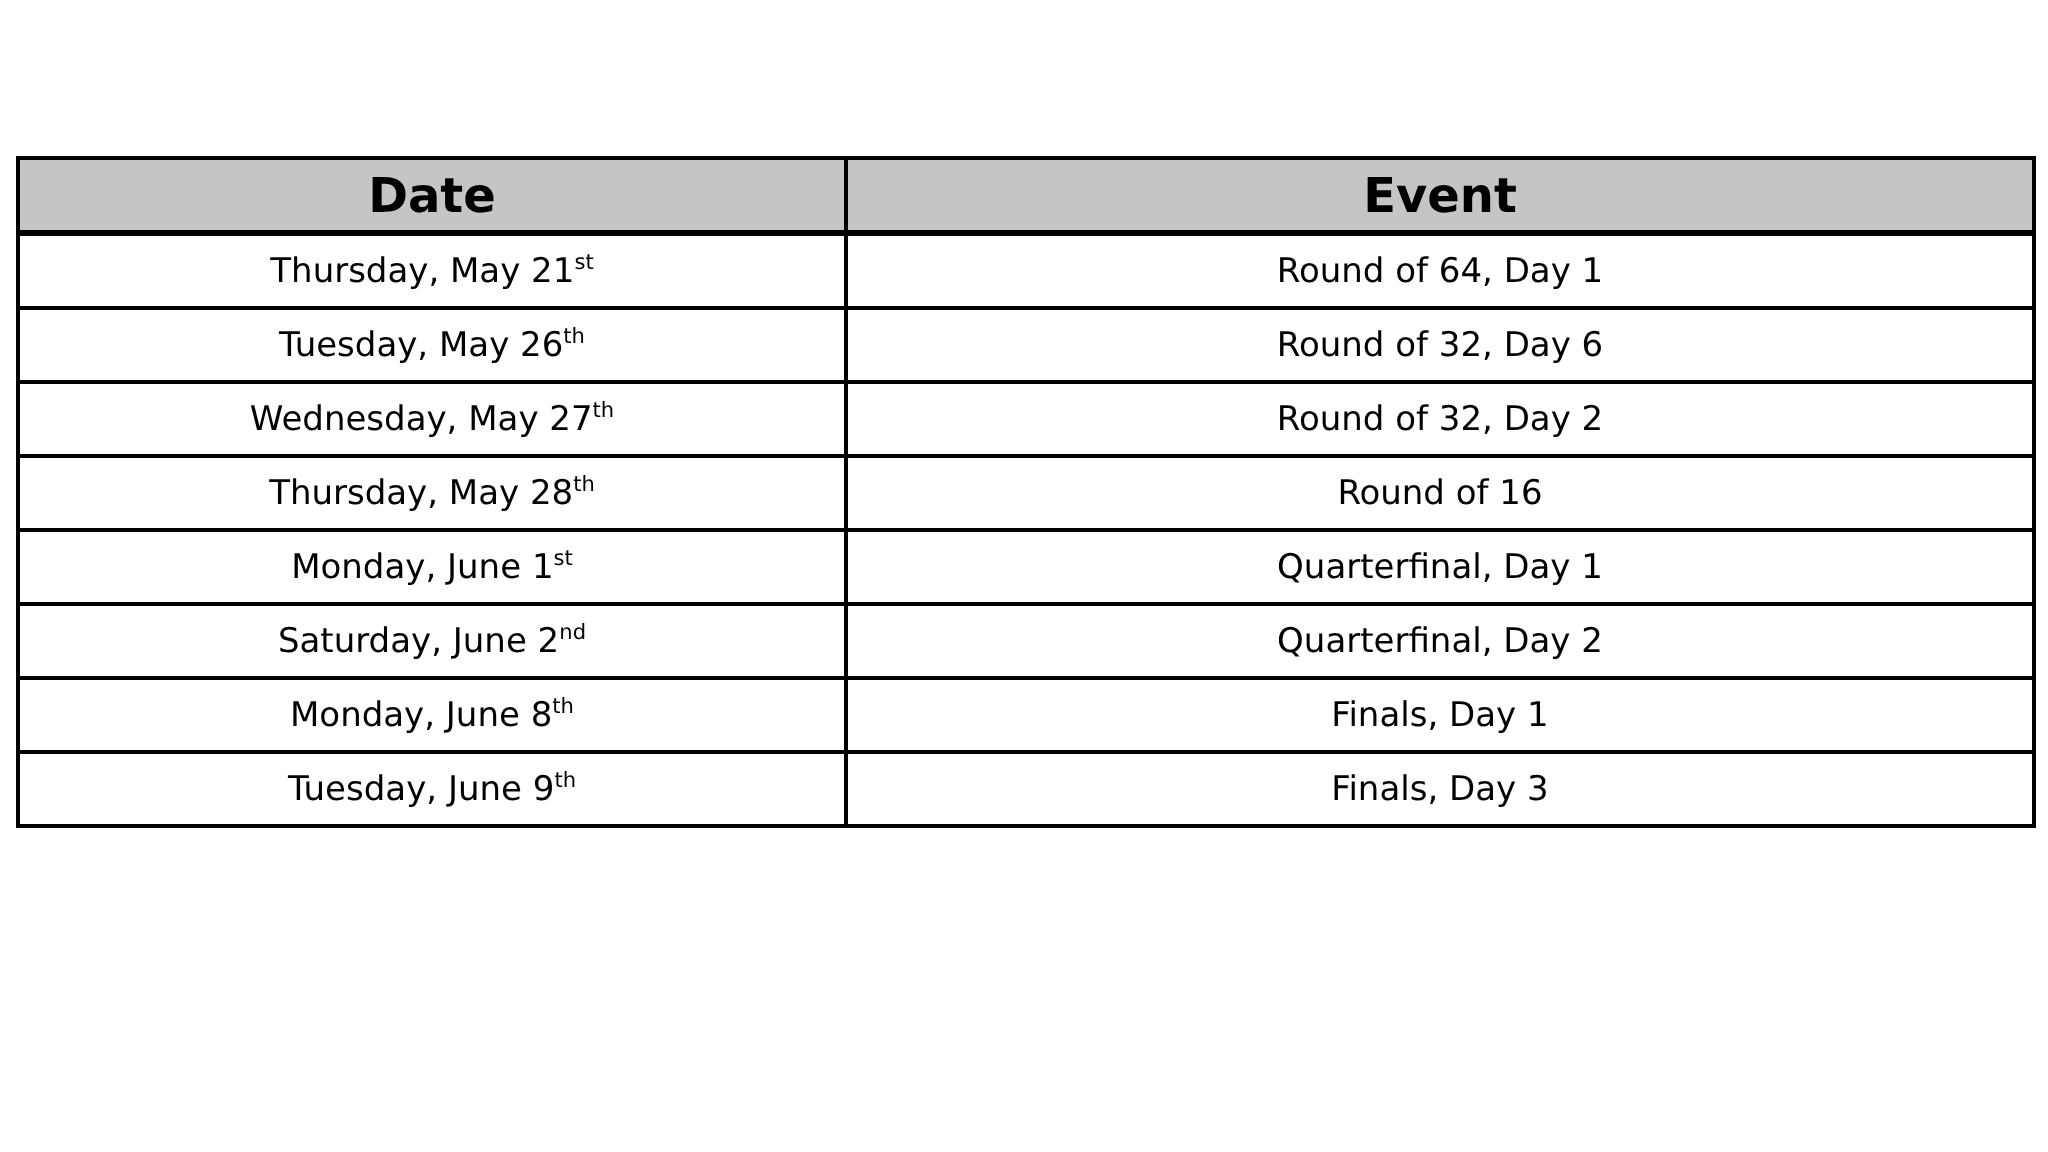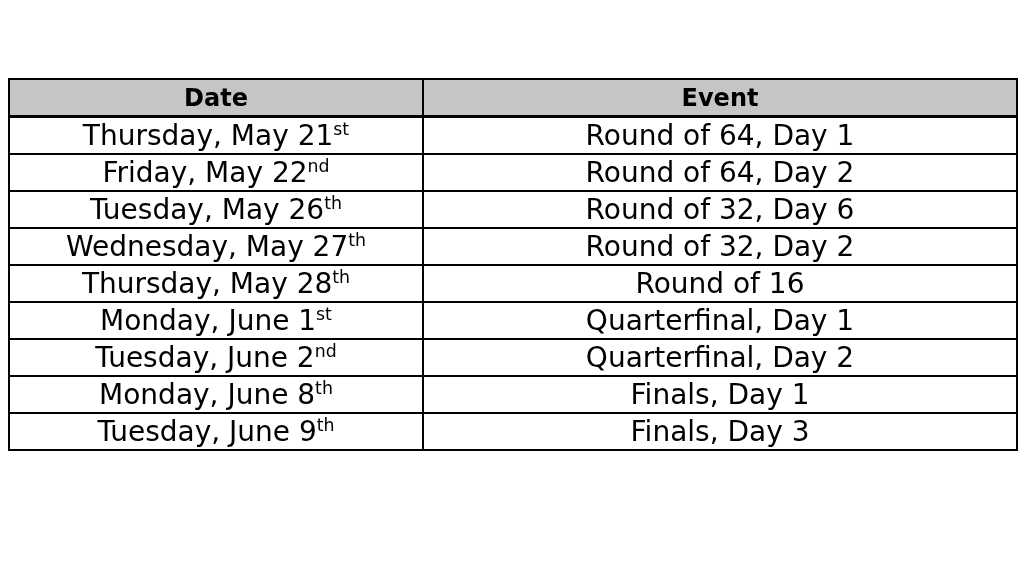--- a/index.html
+++ b/index.html
@@ -38,21 +38,21 @@
     white-space: nowrap;
     overflow: hidden;
   }
   table.schedule th {
     background: var(--header-bg, #c5c5c5);
     font-weight: bold;
     font-size: 24px;
     border-bottom-width: 3px;
   }
   table.schedule td {
-    font-size: 28px;
+    font-size: 17px;
     background: #ffffff;
   }
   table.schedule sup {
     font-size: 0.62em;
     line-height: 0;
     vertical-align: super;
     letter-spacing: 0;
   }
 </style>
 </head>
@@ -69,41 +69,37 @@
         <th>Date</th>
         <th>Event</th>
       </tr>
     </thead>
     <tbody>
       <tr>
         <td><span>Thursday, May 21</span><sup>st</sup></td>
         <td>Round of 64, Day 1</td>
       </tr>
       <tr>
-        <td><span>Friday, May 22</span><sup>nd</sup></td>
-        <td>Round of 64, Day 2</td>
-      </tr>
-      <tr>
         <td><span>Tuesday, May 26</span><sup>th</sup></td>
         <td>Round of 32, Day 6</td>
       </tr>
       <tr>
         <td><span>Wednesday, May 27</span><sup>th</sup></td>
         <td>Round of 32, Day 2</td>
       </tr>
       <tr>
         <td><span>Thursday, May 28</span><sup>th</sup></td>
         <td>Round of 16</td>
       </tr>
       <tr>
         <td><span>Monday, June 1</span><sup>st</sup></td>
         <td>Quarterfinal, Day 1</td>
       </tr>
       <tr>
-        <td><span>Tuesday, June 2</span><sup>nd</sup></td>
+        <td><span>Saturday, June 2</span><sup>nd</sup></td>
         <td>Quarterfinal, Day 2</td>
       </tr>
       <tr>
         <td><span>Monday, June 8</span><sup>th</sup></td>
         <td>Finals, Day 1</td>
       </tr>
       <tr>
         <td><span>Tuesday, June 9</span><sup>th</sup></td>
         <td>Finals, Day 3</td>
       </tr>

